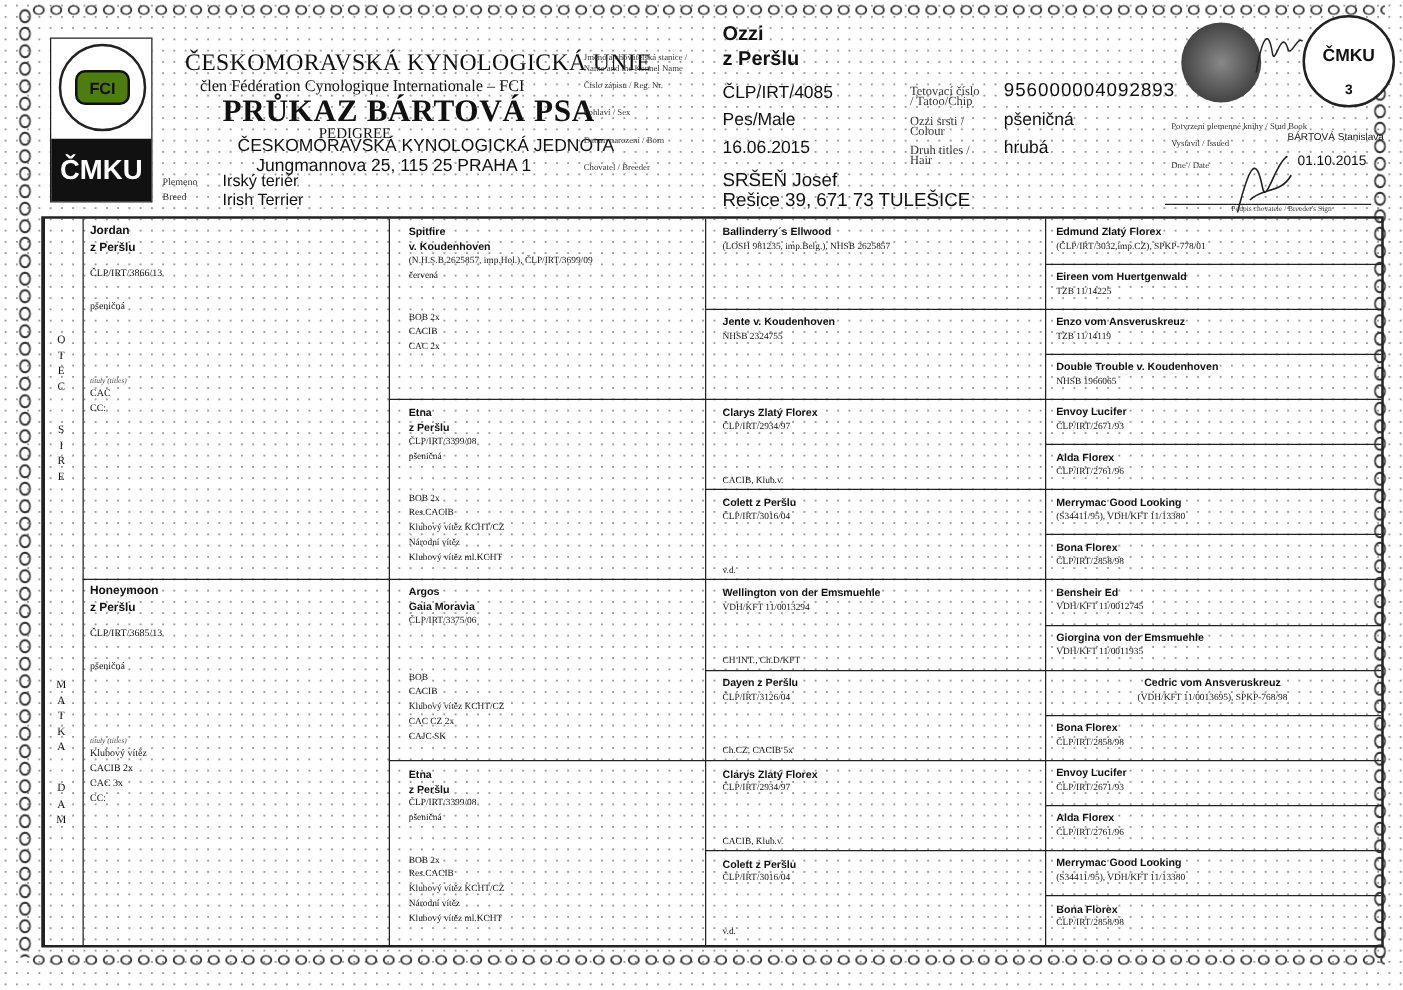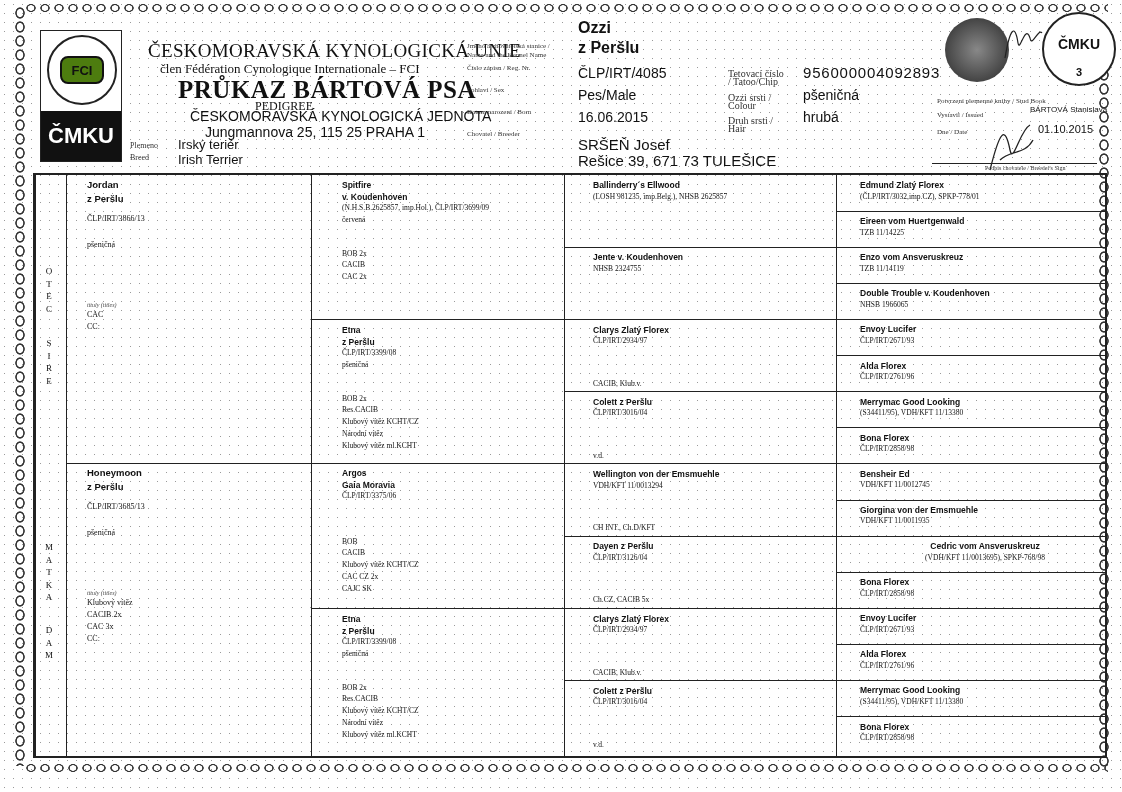--- a/index.html
+++ b/index.html
@@ -65,21 +65,21 @@
   .sign-lbl { position:absolute; left:985px; top:165px; font-size:6px; color:#333; }
   .signature { position:absolute; left:985px; top:120px; width:50px; height:55px; }
   .sig2 { position:absolute; left:1000px; top:18px; width:45px; height:45px; }
 
   .grid { position:absolute; left:33px; top:173px; width:1074px; height:585px; border:2px solid #222; border-left-width:3px; box-sizing:border-box; }
   .vline { position:absolute; top:0; bottom:0; border-left:1.5px solid #222; }
   .hline { position:absolute; border-top:1.5px solid #222; }
 
   .side-letters { position:absolute; left:44px; font-size:9px; line-height:12.6px; width:10px; text-align:center; }
 
-  .cell { position:absolute; font-size:7.5px; line-height:10.8px;margin-left:15px; }
+  .cell { position:absolute; font-size:7.5px; line-height:10.8px; }
   .cell .n { font:bold 8.5px "Liberation Sans", sans-serif; line-height:11.5px; }
   .cell .r { margin-bottom:1px; }
   .cell .gap { height:22px; }
   .cell .titles-lbl { font-style:italic; font-size:6px; color:#444; }
   .cell.big .n { font-size:9.5px; line-height:14px; }
   .cell.big .r { font-size:8px; }
 </style>
 </head>
 <body>
 
@@ -119,21 +119,21 @@
 
 <div class="dog-name">
   <div>Ozzi</div>
   <div>z Peršlu</div>
 </div>
 <div class="dog-val" style="top:65px">ČLP/IRT/4085</div>
 <div class="dog-val" style="top:87px">Pes/Male</div>
 <div class="dog-val" style="top:109px">16.06.2015</div>
 <div class="chip-lbl" style="top:70px;width:60px">Tetovací číslo / Tatoo/Chip</div>
 <div class="chip-lbl" style="top:94px;width:55px">Ozzi srsti / Colour</div>
-<div class="chip-lbl" style="top:117px;width:55px">Druh srsti / Hair</div>
+<div class="chip-lbl" style="top:117px;width:55px">Druh titles / Hair</div>
 <div class="chip-val" style="top:64px;font-size:15px;letter-spacing:0.8px">956000004092893</div>
 <div class="chip-val" style="top:87px">pšeničná</div>
 <div class="chip-val" style="top:109px">hrubá</div>
 <div class="owner-name">SRŠEŇ Josef</div>
 <div class="owner-addr">Rešice 39, 671 73 TULEŠICE</div>
 
 <div class="photo"></div>
 <svg class="sig2" viewBox="0 0 45 45">
     <path d="M5 40 C10 10, 15 5, 18 25 C20 35, 25 5, 30 20 C32 30, 38 10, 42 15" fill="none" stroke="#222" stroke-width="1.2"></path>
   </svg>

